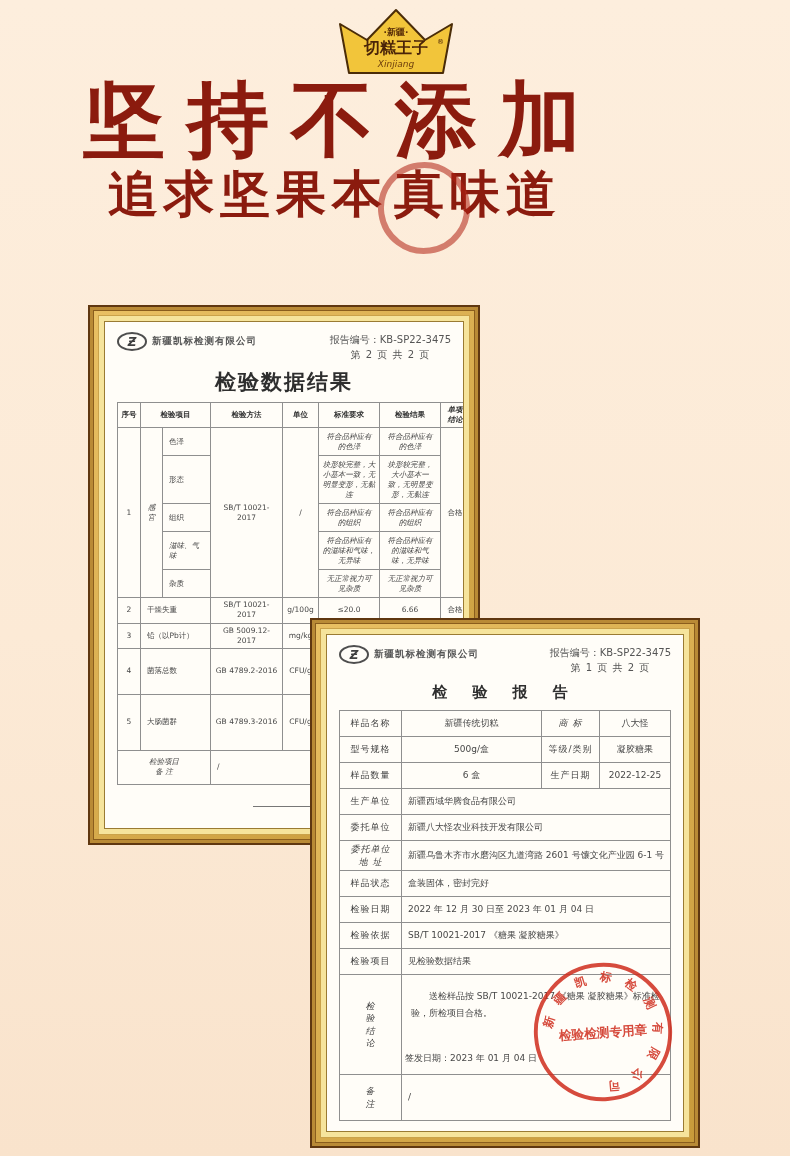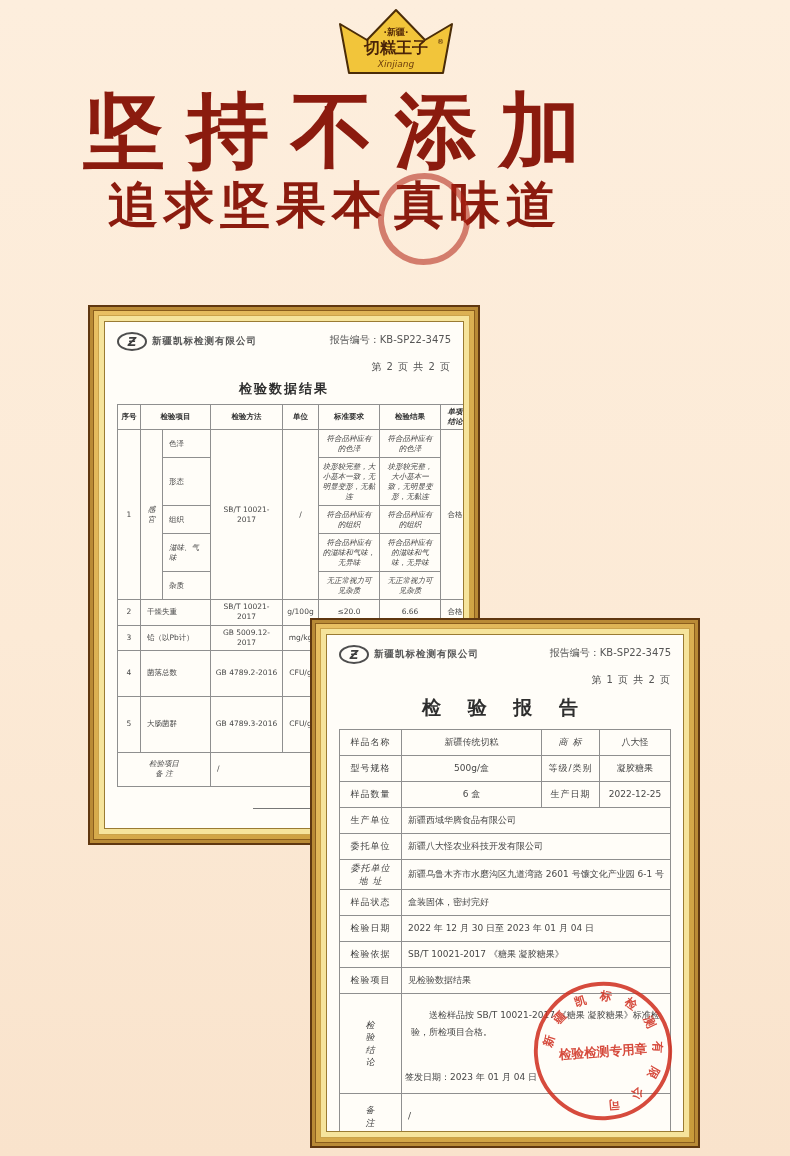--- a/index.html
+++ b/index.html
@@ -5,21 +5,21 @@
   * { margin:0; padding:0; box-sizing:border-box; }
   html,body { width:790px; }
   body { font-family:"DejaVu Sans","Liberation Sans",sans-serif; }
   .page { position:relative; width:790px; height:1156px; overflow:hidden;
           background:linear-gradient(180deg,#fdeedd 0%, #fcead6 55%, #f9e3cc 100%); }
 
   
   .crown { position:absolute; left:336px; top:4px; width:120px; height:76px; }
 
   
-  .headline { position:absolute; left:0; top:87px; width:664px; text-align:center;
+  .headline { position:absolute; left:0; top:76px; width:664px; text-align:center;
               font-family:"DejaVu Serif","Liberation Serif",serif; font-weight:900; color:#8b1b0e; }
   .headline .l1 { font-size:82px; letter-spacing:22px; line-height:1.05; text-indent:22px; }
   .headline .l2 { font-size:50px; letter-spacing:6px; line-height:1.1; margin-top:4px; text-indent:6px; }
   .stamp-char { position:relative; display:inline-block; }
   .brush-ring { position:absolute; left:-10px; top:-4px; width:92px; height:92px; border:6px solid rgba(176,32,18,.55);
                 border-radius:50%; transform:rotate(-8deg); pointer-events:none; }
 
   
   .cert { position:absolute; }
   .fr-a { height:100%; border:2px solid #5f3710; background:#b98a36; padding:3px; }
@@ -27,25 +27,25 @@
   .fr-c { height:100%; background:#f6e49c; border:1px solid #caa24a; padding:5px; }
   .paper { height:100%; background:#fffdf8; border:1px solid #9a7b33; padding:10px 12px; overflow:hidden; color:#4a4a4a; }
 
   .cert-head { display:flex; justify-content:space-between; align-items:flex-start; }
   .co { display:flex; align-items:center; gap:5px; }
   .logo-oval { display:inline-flex; align-items:center; justify-content:center; width:30px; height:19px;
                border:2px solid #4e4e4e; border-radius:50%; font-weight:bold; font-style:italic;
                font-size:12px; color:#3f3f3f; }
   .co-name { font-size:9.5px; font-weight:bold; color:#555; letter-spacing:1px; }
   .rpt { text-align:left; font-size:10px; color:#555; line-height:1.5; }
-  .rpt .pg { text-align:right; letter-spacing:1px;margin-top:12px; }
+  .rpt .pg { text-align:center; letter-spacing:1px; }
 
   .cert-title { text-align:center; font-weight:bold; color:#2e2e2e; }
-  .t1 { font-size:13px; letter-spacing:2px; margin:6px 0 6px; }
-  .t2 { font-size:19px; letter-spacing:10px; margin:8px 0 8px; }
+  .t1 { font-size:21px; letter-spacing:2px; margin:6px 0 6px; }
+  .t2 { font-size:15px; letter-spacing:10px; margin:8px 0 8px; }
 
   table { width:100%; border-collapse:collapse; table-layout:fixed; }
   td { border:1px solid #8f8f8f; padding:2px 3px; text-align:center; vertical-align:middle; color:#474747; }
   .tb1 td { font-size:7.5px; line-height:1.35; }
   .tb2 td { font-size:9px; line-height:1.4; }
   .tb2 td.lbl { letter-spacing:1px; color:#3f3f3f; }
   .left { text-align:left !important; padding-left:6px !important; }
   .pre { white-space:pre-line;font-style:italic; }
   .vert { letter-spacing:0; }
   .thr td { font-weight:bold; color:#333; }

